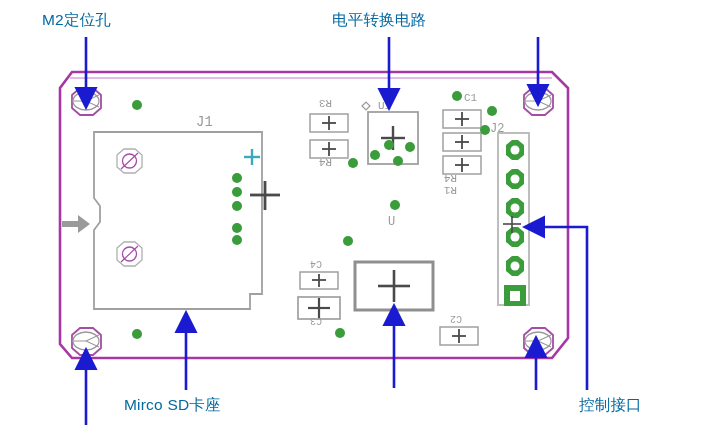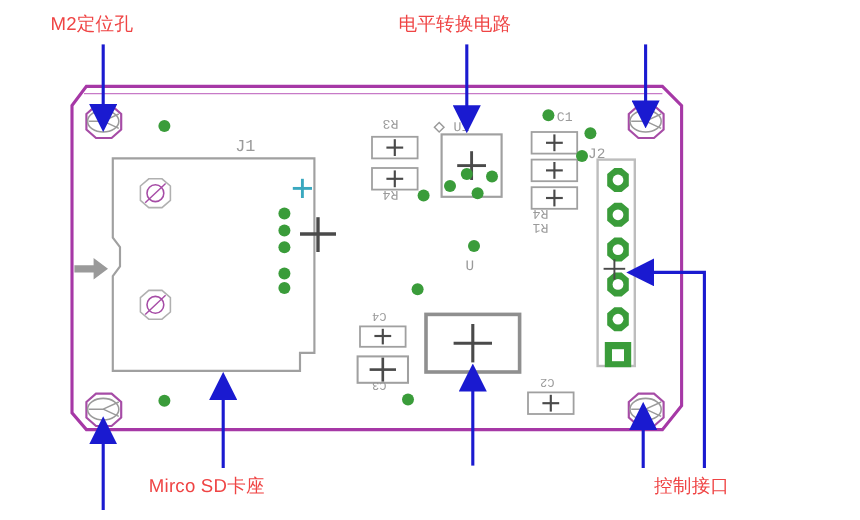--- a/index.html
+++ b/index.html
@@ -17,31 +17,31 @@
     background: #ffffff;
     overflow: hidden;
   }
   #pcb-svg {
     position: absolute;
     left: 0;
     top: 0;
   }
   .anno-label {
     position: absolute;
-    color: #ef4444;
+    color: #0369a1;
     font-size: 15.5px;
     font-family: "Liberation Sans", "DejaVu Sans", sans-serif;
     white-space: nowrap;
     letter-spacing: 0.2px;
   }
   #label-m2 { left: 42px; top: 10px; }
   #label-level { left: 332px; top: 10px; }
   #label-sd { left: 124px; top: 395px; }
   #label-reg { left: 336px; top: 395px; }
-  #label-ctrl { left: 545px; top: 395px; }
+  #label-ctrl { left: 579px; top: 395px; }
 </style>
 </head>
 <body>
 
 <div id="root">
 
   <svg id="pcb-svg" width="717" height="433" viewBox="0 0 717 433">
 
     <defs>
       <marker id="arrowhead-blue" markerWidth="9" markerHeight="9" refX="3.2" refY="4.5" orient="auto">

